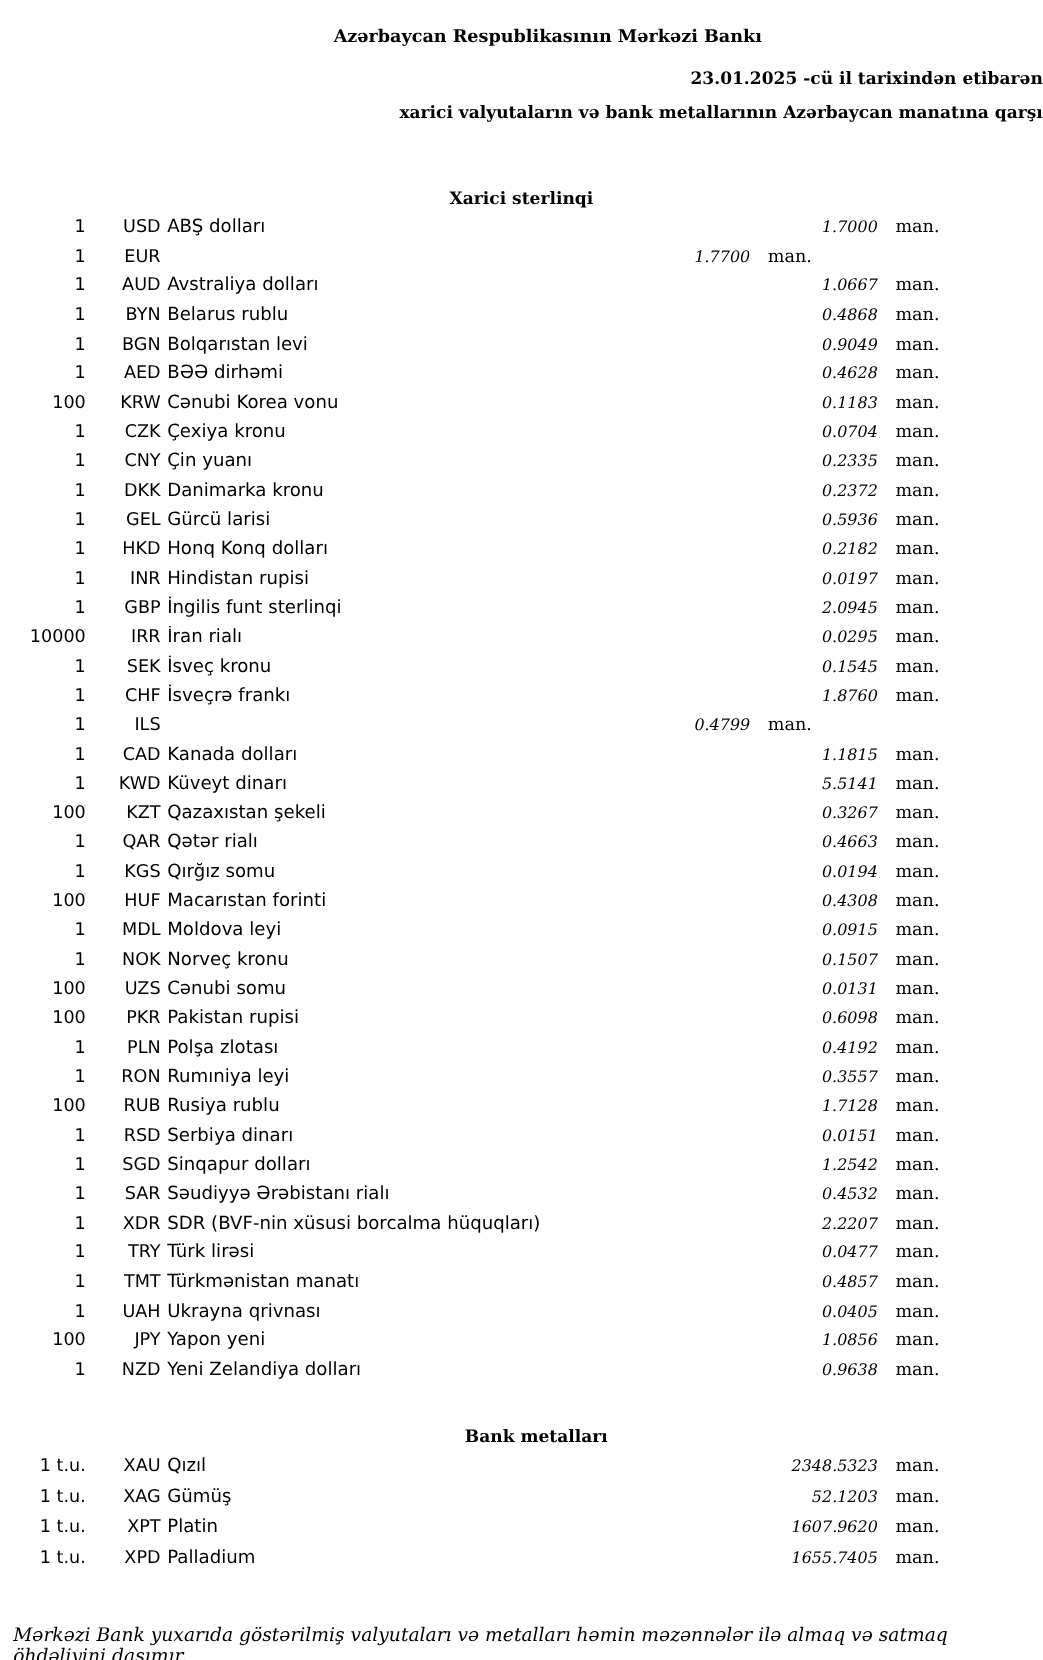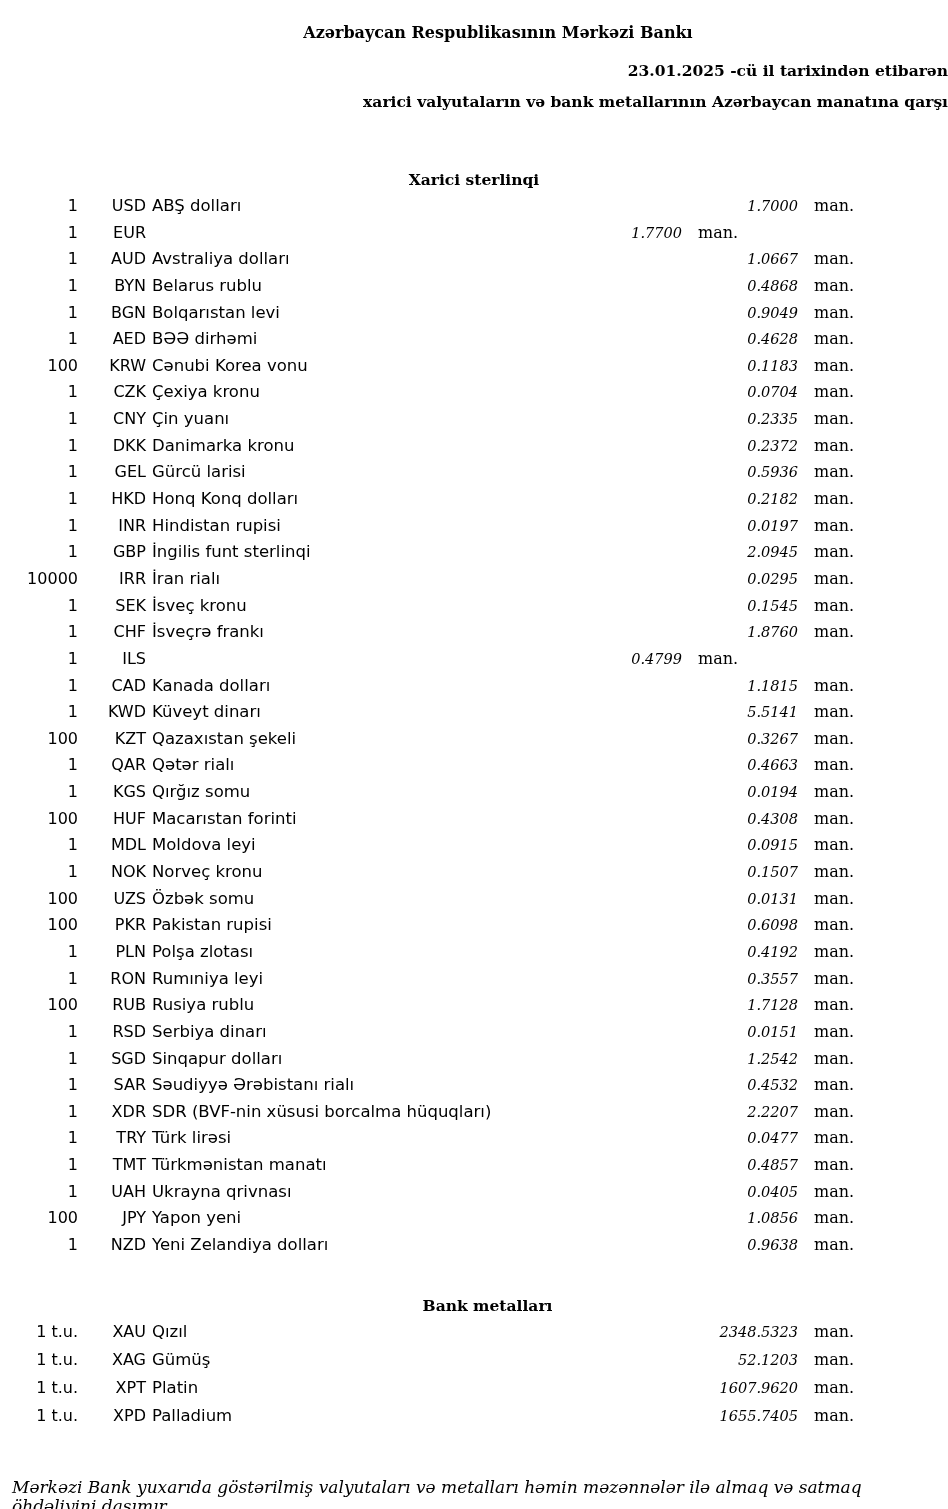--- a/index.html
+++ b/index.html
@@ -307,21 +307,21 @@
     <span class="qty">1</span>
     <span class="code">NOK</span>
     <span class="name">Norveç kronu</span>
     <span class="rate">0.1507</span>
     <span class="unit">man.</span>
   </div>
 
   <div class="row">
     <span class="qty">100</span>
     <span class="code">UZS</span>
-    <span class="name">Özbək somu</span>
+    <span class="name">Cənubi somu</span>
     <span class="rate">0.0131</span>
     <span class="unit">man.</span>
   </div>
 
   <div class="row">
     <span class="qty">100</span>
     <span class="code">PKR</span>
     <span class="name">Pakistan rupisi</span>
     <span class="rate">0.6098</span>
     <span class="unit">man.</span>

